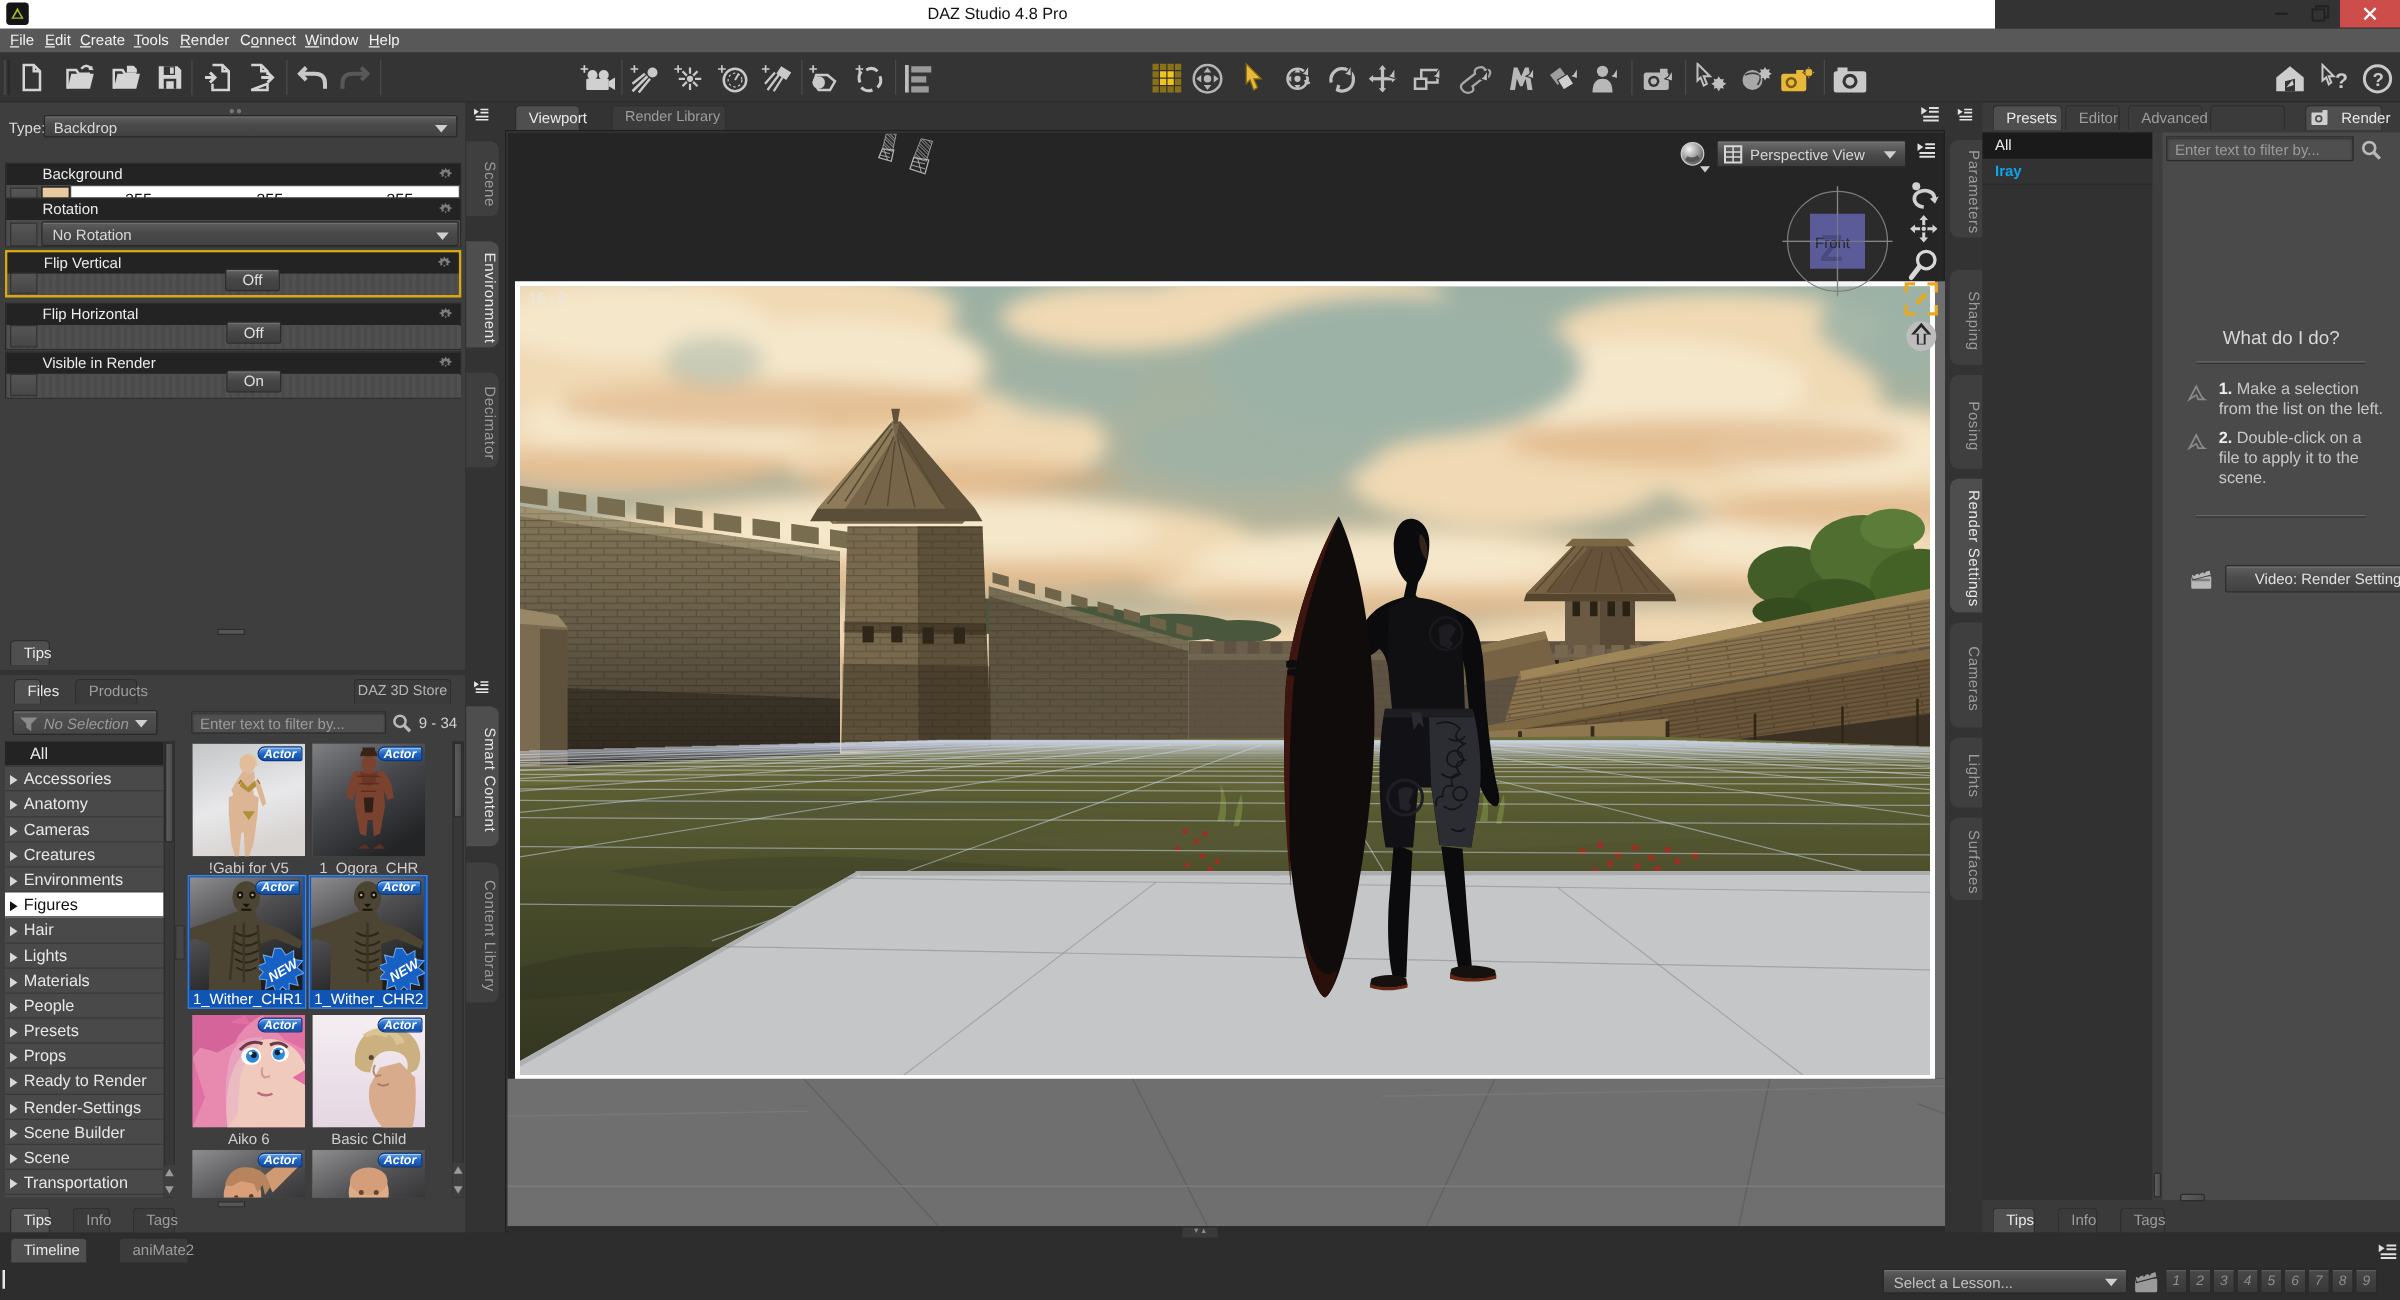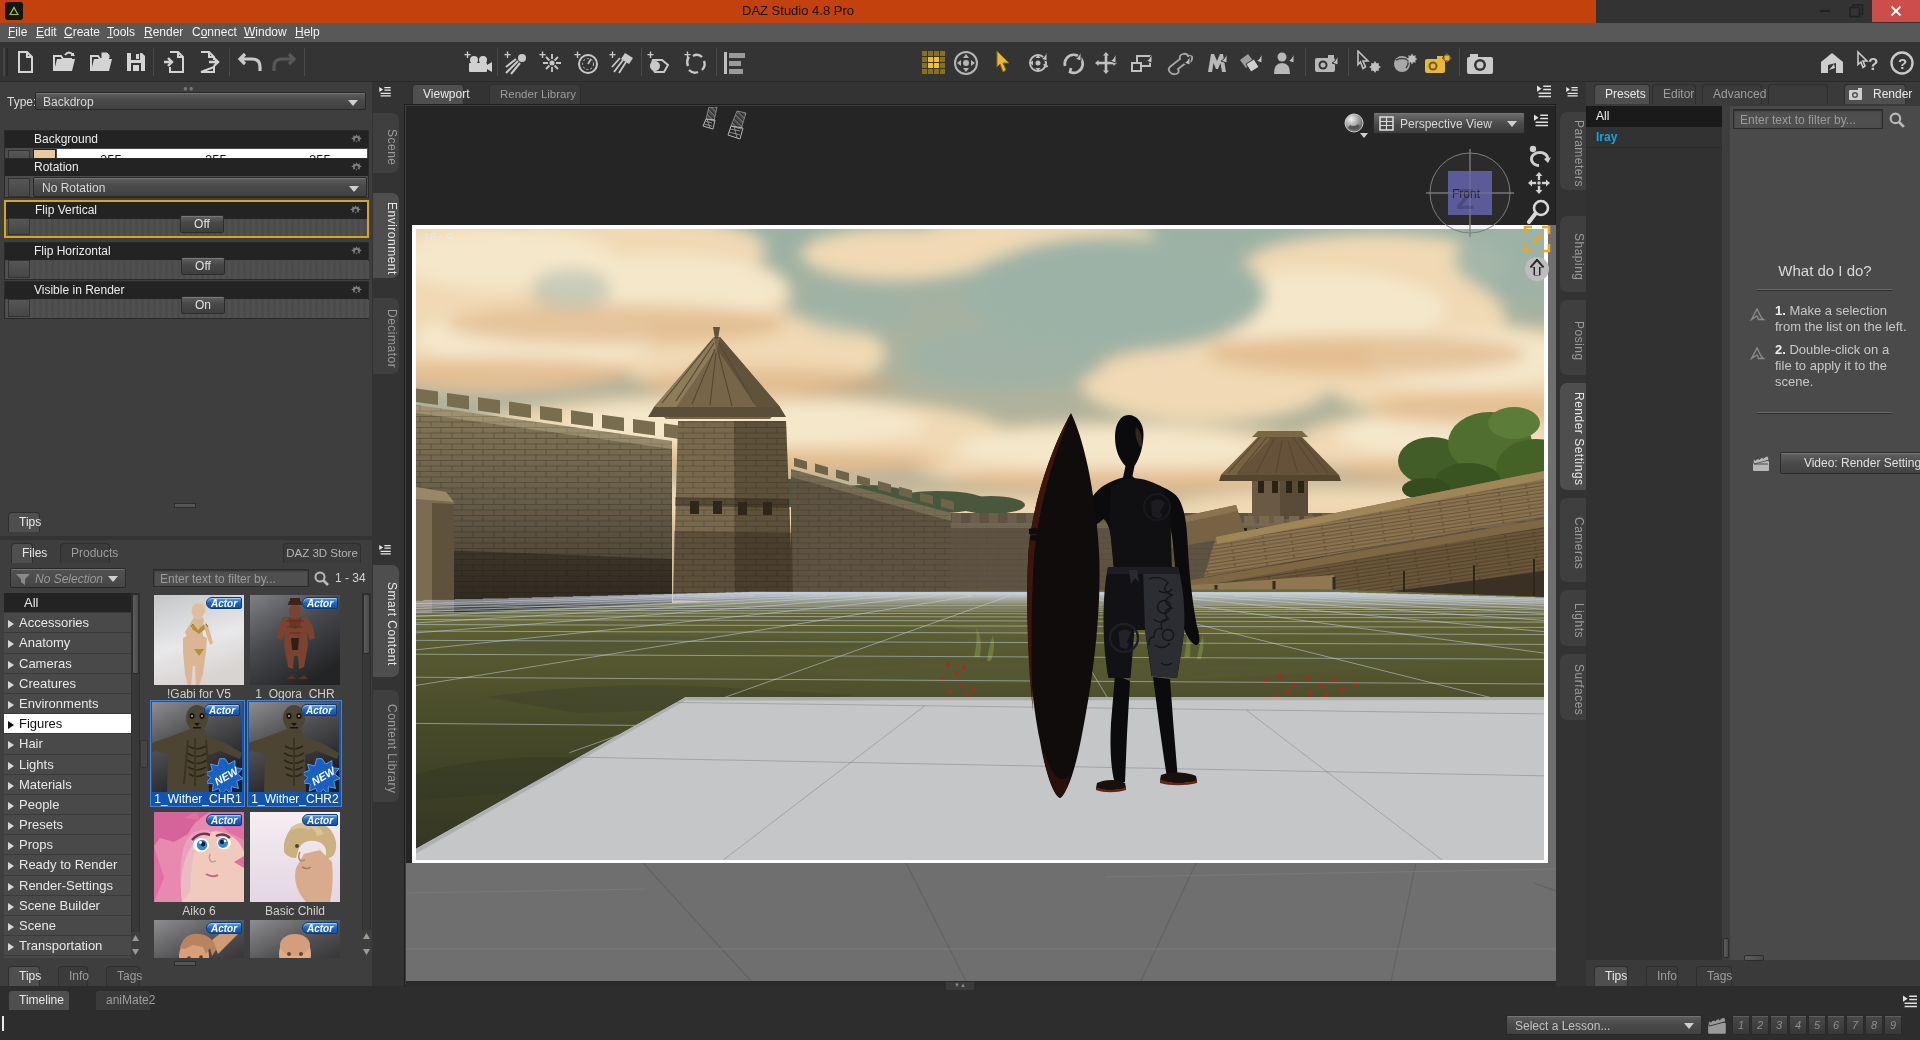--- a/index.html
+++ b/index.html
@@ -1,20 +1,20 @@
 <!DOCTYPE html>
 <html><head>
 <meta charset="utf-8">
 <style>
 * { margin:0; padding:0; box-sizing:border-box; }
 html,body { width:1920px; height:1040px; overflow:hidden; background:#333; font-family:"Liberation Sans", sans-serif; }
 #root { position:relative; width:1920px; height:1040px; background:#333334; }
 
 
-#titlebar { position:absolute; left:0; top:0; width:1596px; height:23px; background:#c2410c; }
+#titlebar { position:absolute; left:0; top:0; width:1596px; height:23px; background:#ffffff; }
 #titlebar .title { position:absolute; left:0; right:0; top:3px; text-align:center; font-size:13px; color:#111; }
 #appicon { position:absolute; left:5px; top:2px; width:18px; height:18px; background:#151515; border-radius:3px; }
 #btn-min { position:absolute; left:1820px; top:10px; width:10px; height:2px; background:#222; }
 #btn-max { position:absolute; left:1849px; top:4px; width:15px; height:14px; }
 #btn-close { position:absolute; left:1872px; top:0; width:48px; height:22px; background:#cc4d4a; color:#fff; text-align:center; font-size:13px; line-height:21px; }
 
 
 #menubar { position:absolute; left:0; top:23px; width:1920px; height:19px; background:#585858; color:#f2f2f2; font-size:12px; }
 #menubar span { position:absolute; top:2px; }
 #menubar u { text-decoration:underline; }
@@ -421,21 +421,21 @@
     <span style="position:absolute;left:24px;top:3px;color:#9a9a9a;font-style:italic;">No Selection</span>
         <span class="ar" style="top:7px"></span>
   </div>
   <div class="field" style="left:153px;top:29px;width:156px;height:18px;">
         <span style="position:absolute;left:6px;top:2px;">Enter text to filter by...</span>
       </div>
   <svg style="position:absolute;left:313px;top:30px;" width="17" height="17" viewBox="0 0 17 17">
         <circle cx="7" cy="7" r="4.5" fill="none" stroke="#b9b9b9" stroke-width="2"></circle>
         <path d="M10.5 10.5 L15 15" stroke="#b9b9b9" stroke-width="2.6"></path>
       </svg>
-  <span style="position:absolute;left:335px;top:31px;color:#d2d2d2;font-size:12px;">1 - 34</span>
+  <span style="position:absolute;left:335px;top:31px;color:#d2d2d2;font-size:12px;">9 - 34</span>
 
   <div id="catlist">
     <div class="cat noarr" style="background:#232323;padding-left:20px;">All</div>
     <div class="cat">Accessories</div>
     <div class="cat">Anatomy</div>
     <div class="cat">Cameras</div>
     <div class="cat">Creatures</div>
     <div class="cat">Environments</div>
     <div class="cat sel">Figures</div>
     <div class="cat">Hair</div>

